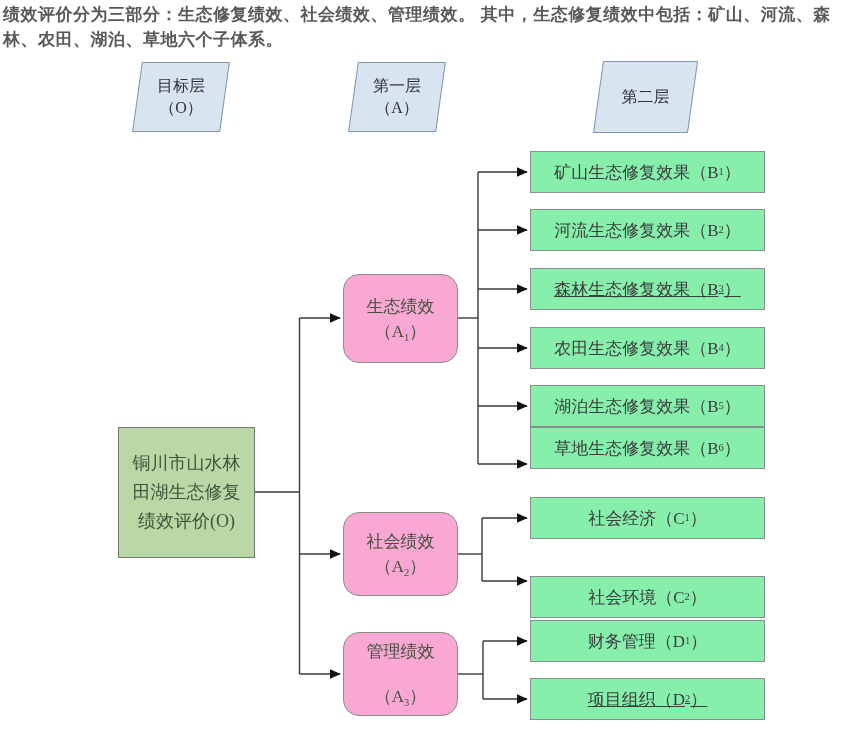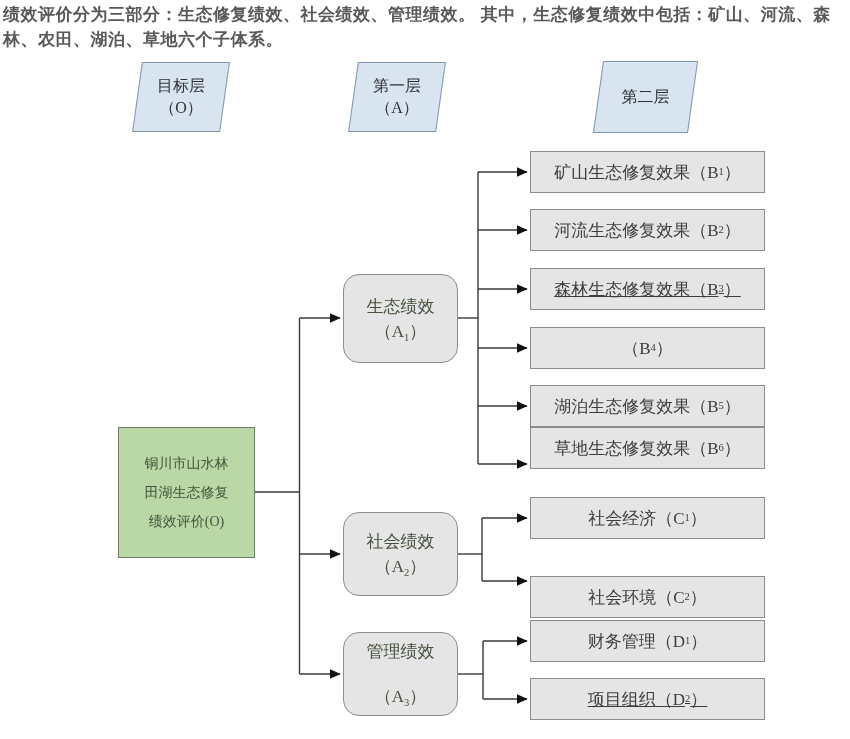--- a/index.html
+++ b/index.html
@@ -27,36 +27,36 @@
     font-size:16px;line-height:22px;color:#2f3136;text-align:center;
   }
   .para1{left:137px;top:62px;width:88px;}
   .para2{left:353px;top:62px;width:88px;}
   .para3{left:598px;top:61px;width:95px;height:72px;}
   
   .goal{
     position:absolute;left:118px;top:427px;width:137px;height:131px;
     background:#b9d8a6;border:1.5px solid #6f7d68;box-sizing:border-box;
     display:flex;flex-direction:column;align-items:center;justify-content:center;
-    font-size:14px;line-height:29px;color:#41553a;text-align:right;
+    font-size:18px;line-height:29px;color:#41553a;text-align:right;
   }
   
   .lvl1{
     position:absolute;left:343px;width:115px;box-sizing:border-box;
-    background:#e5e5e5;border:1.5px solid #8a8f85;border-radius:16px;
+    background:#f9a8d4;border:1.5px solid #8a8f85;border-radius:16px;
     display:flex;flex-direction:column;align-items:center;justify-content:center;
     font-size:17px;line-height:25px;color:#45503e;text-align:center;
   }
   .a1{top:274px;height:89px;}
   .a2{top:512px;height:84px;}
   .a3{top:632px;height:84px;gap:20px;}
   
   .leaf{
     position:absolute;left:530px;width:235px;height:42px;box-sizing:border-box;
-    background:#e5e5e5;border:1px solid #8c8c8c;
+    background:#86efac;border:1px solid #8c8c8c;
     display:flex;align-items:center;justify-content:center;
     font-size:17px;color:#3c3c3c;text-align:center;white-space:nowrap;
   }
   .b1{top:151px;} .b2{top:209px;} .b3{top:268px;text-decoration:underline;}
   .b4{top:327px;} .b5{top:385px;} .b6{top:427px;}
   .c1{top:497px;} .c2{top:576px;}
   .d1{top:620px;} .d2{top:678px;text-decoration:underline;}
   sub{font-size:0.62em;line-height:0;}
   
   svg.wires{position:absolute;left:0;top:0;pointer-events:none;}
@@ -156,20 +156,21 @@
       <sub>2</sub>
       <span>）</span>
   </div>
   <div class="leaf b3">
     <span>森林生态修复效果</span>
       <span>（B</span>
       <sub>3</sub>
       <span>）</span>
   </div>
   <div class="leaf b4">
+    <span>农田生态修复效果</span>
       <span>（B</span>
       <sub>4</sub>
       <span>）</span>
   </div>
   <div class="leaf b5">
     <span>湖泊生态修复效果</span>
       <span>（B</span>
       <sub>5</sub>
       <span>）</span>
   </div>

